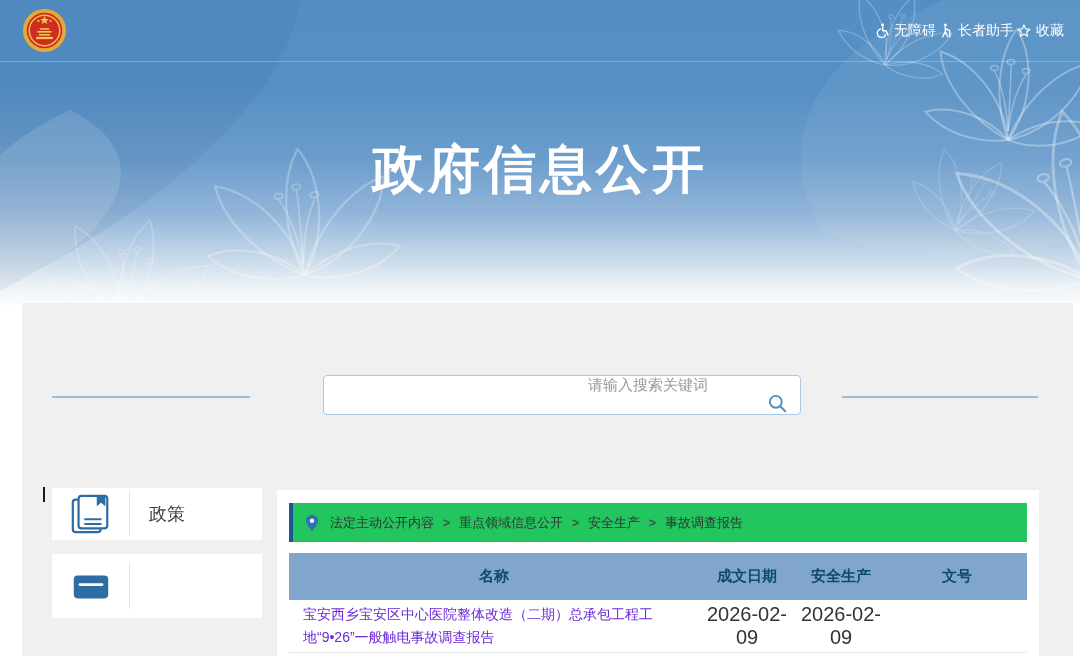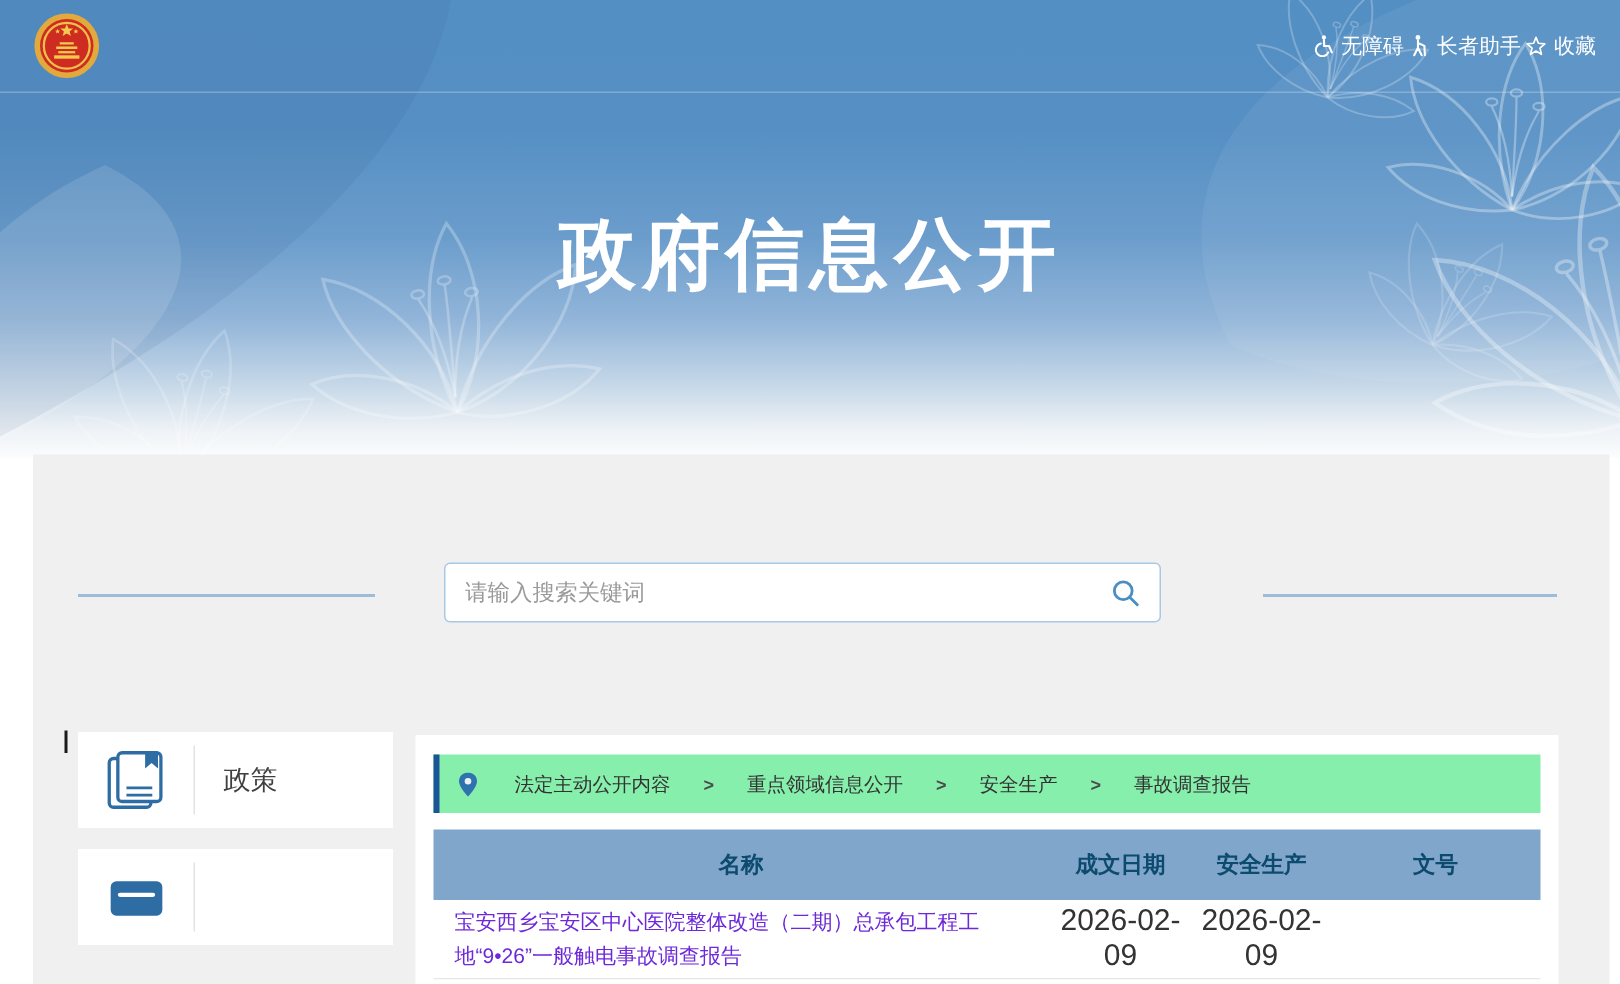--- a/index.html
+++ b/index.html
@@ -24,46 +24,46 @@
   .banner-title { position:absolute; left:0; top:135px; width:100%; text-align:center;
     font-size:52px; font-weight:700; color:#ffffff; letter-spacing:4px; z-index:2; }
 
   
   .content { position:absolute; left:22px; top:303px; width:1051px; height:353px; background:#f0f0f1; }
 
   .deco-line { position:absolute; top:93px; height:2px; background:#9cbcd9; }
   .line-left  { left:30px; width:198px; }
   .line-right { left:820px; width:196px; }
 
-  .search-box { position:absolute; left:274px; top:72px; width:478px; height:40px;
-    background:#fff; border:1px solid #a9c8e6; border-radius:4px; display:flex; align-items:flex-end; }
+  .search-box { position:absolute; left:301px; top:72px; width:478px; height:40px;
+    background:#fff; border:1px solid #a9c8e6; border-radius:4px; display:flex; align-items:flex-end;flex-direction:column; }
   .search-input { flex:1; height:100%; border:none; outline:none; background:transparent;
     padding:0 13px; font-size:15px; color:#333; font-family:inherit; }
   .search-input::placeholder { color:#9a9a9a; }
   .search-btn { width:46px; height:100%; border:none; background:transparent; cursor:pointer;
     display:flex; align-items:center; justify-content:center; }
 
   .cursor-mark { position:absolute; left:21px; top:184px; width:2px; height:15px; background:#1b1b1b; }
 
   
   .sidebar { position:absolute; left:30px; top:185px; width:210px; }
   .side-card { background:#ffffff; display:flex; align-items:center; cursor:pointer; }
-  .side-card.c1 { height:64px; margin-bottom:14px; }
+  .side-card.c1 { height:52px; margin-bottom:14px; }
   .side-card.c2 { height:61px; margin-bottom:12px; }
   .side-card.c3 { height:64px; }
   .side-icon { flex:0 0 77px; display:flex; align-items:center; justify-content:center; }
   .side-divider { width:1px; height:46px; background:#e3e3e3; }
   .side-label { padding-left:19px; padding-right:6px; font-size:18px; color:#3f3f3f; line-height:26px; }
 
   
   .panel { position:absolute; left:255px; top:187px; width:762px; height:500px;
     background:#ffffff; padding:13px 12px 0 12px; }
 
-  .breadcrumb { background:#86efac; border-left:4px solid #1b5596; height:39px;
-    display:flex; align-items:center; padding:0 13px; gap:22px; }
+  .breadcrumb { background:#22c55e; border-left:4px solid #1b5596; height:39px;
+    display:flex; align-items:center; padding:0 13px; gap:9px; }
   .crumb { font-size:13px; color:#333; text-decoration:none; cursor:pointer; }
   .crumb.current { cursor:default; }
   .sep { font-size:12px; color:#4a4a4a; font-weight:700; }
   .pin-wrap { display:flex; align-items:center; margin-right:3px; }
 
   .table { margin-top:11px; }
   .thead { display:flex; align-items:center; background:#80a6cb; height:47px;
     color:#0c4a6e; font-size:15px; font-weight:700; }
   .col-name { flex:1 1 auto; text-align:center; }
   .col-pub { flex:0 0 96px; text-align:center; }

